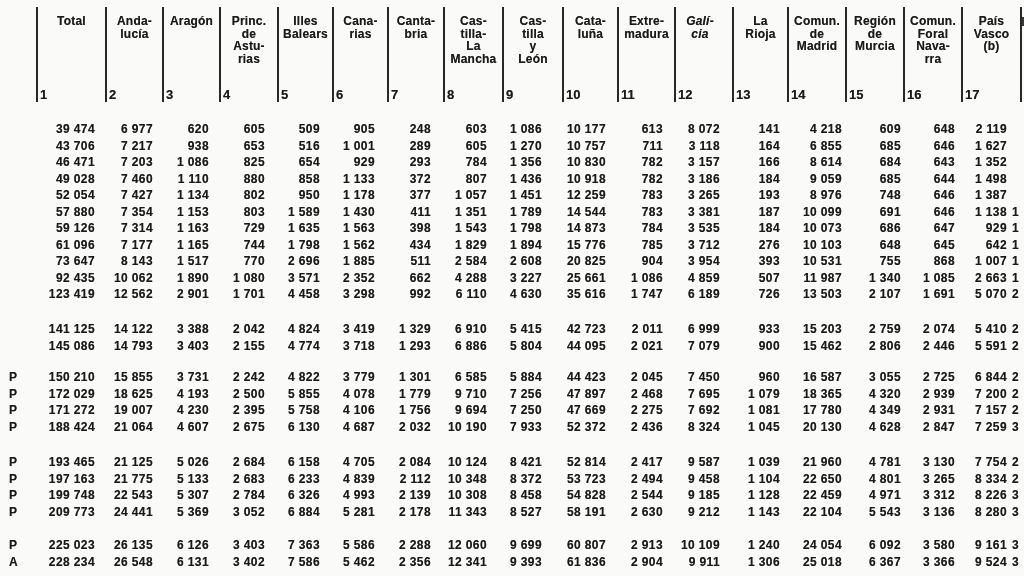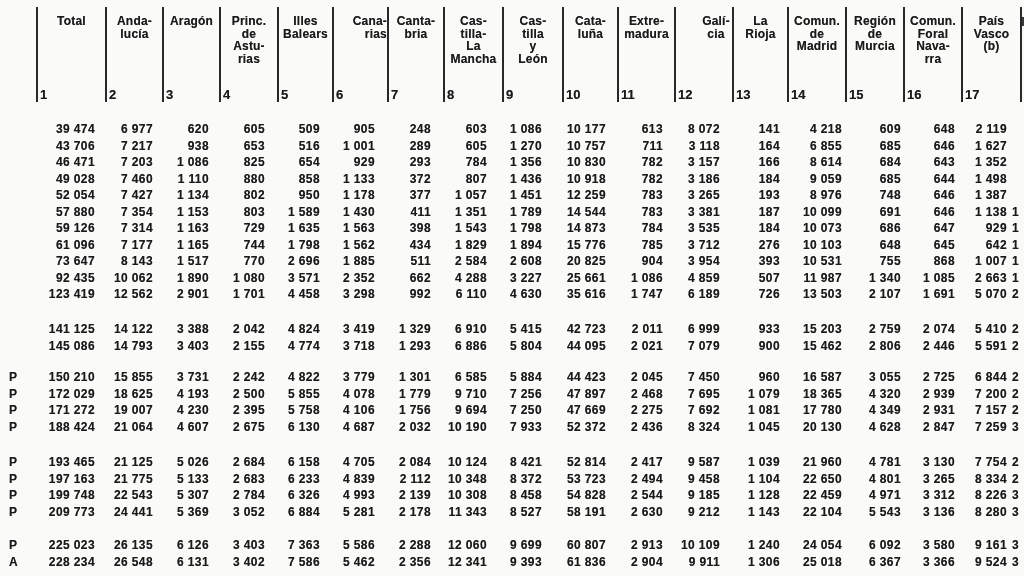--- a/index.html
+++ b/index.html
@@ -65,21 +65,21 @@
         <div>rias</div>
       </div>
       <div class="col-index" style="left: 223px;">4</div>
       <div class="divider" style="left: 277px;"></div>
       <div class="col-label" style="left: 279px; width: 53px;">
         <div>Illes</div>
         <div>Balears</div>
       </div>
       <div class="col-index" style="left: 281px;">5</div>
       <div class="divider" style="left: 332px;"></div>
-      <div class="col-label" style="left: 334px; width: 53px; text-align: right;">
+      <div class="col-label" style="left: 334px; width: 53px;">
         <div>Cana-</div>
         <div>rias</div>
       </div>
       <div class="col-index" style="left: 336px;">6</div>
       <div class="divider" style="left: 387px;"></div>
       <div class="col-label" style="left: 389px; width: 54px;">
         <div>Canta-</div>
         <div>bria</div>
       </div>
       <div class="col-index" style="left: 391px;">7</div>
@@ -105,21 +105,21 @@
         <div>luña</div>
       </div>
       <div class="col-index" style="left: 566px;">10</div>
       <div class="divider" style="left: 617px;"></div>
       <div class="col-label" style="left: 619px; width: 55px;">
         <div>Extre-</div>
         <div>madura</div>
       </div>
       <div class="col-index" style="left: 621px;">11</div>
       <div class="divider" style="left: 674px;"></div>
-      <div class="col-label" style="left: 688px; width: 56px;">
+      <div class="col-label" style="left: 672px; width: 56px; font-style: italic;">
         <div>Galí-</div>
         <div>cia</div>
       </div>
       <div class="col-index" style="left: 678px;">12</div>
       <div class="divider" style="left: 732px;"></div>
       <div class="col-label" style="left: 734px; width: 53px;">
         <div>La</div>
         <div>Rioja</div>
       </div>
       <div class="col-index" style="left: 736px;">13</div>

